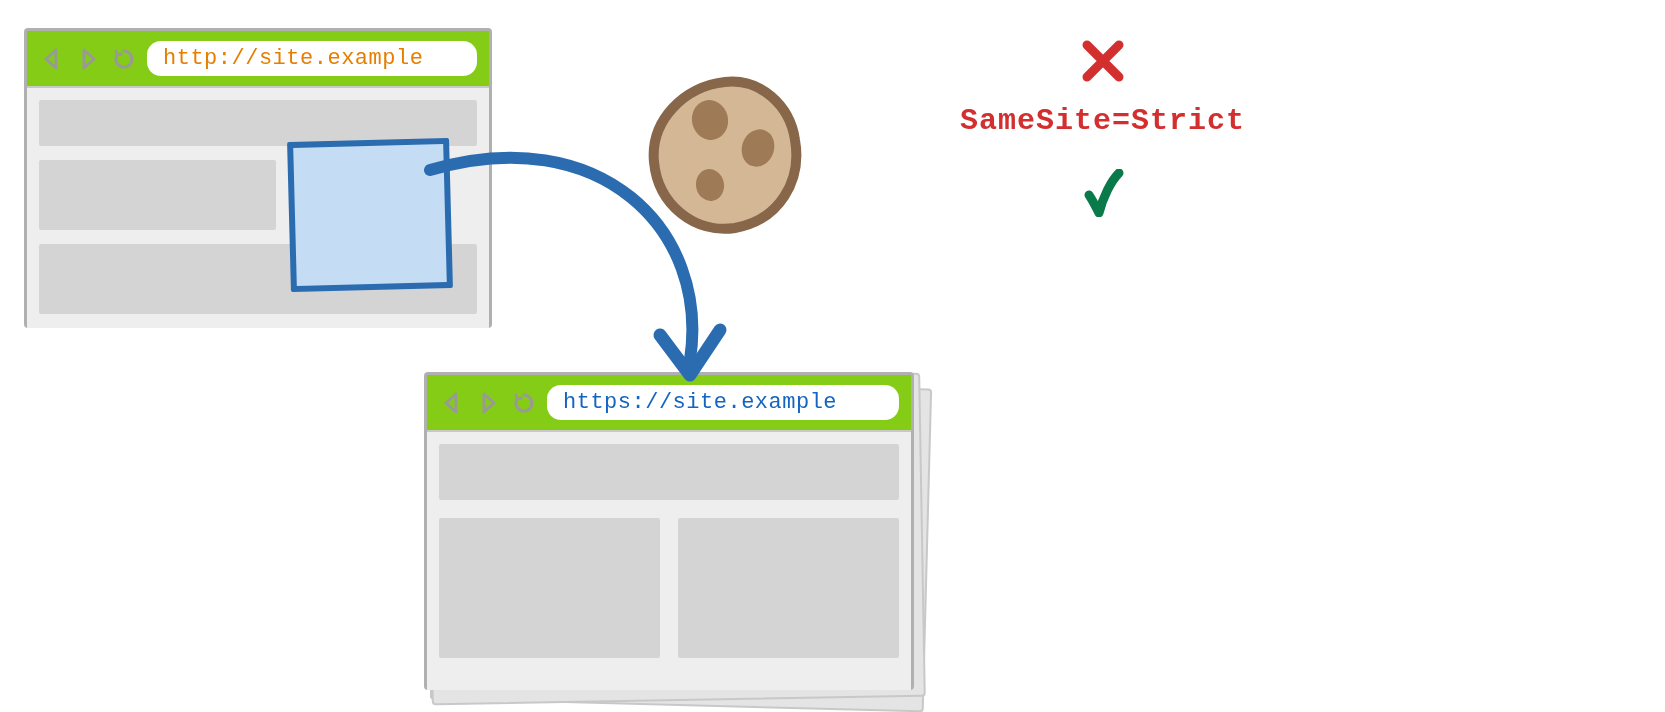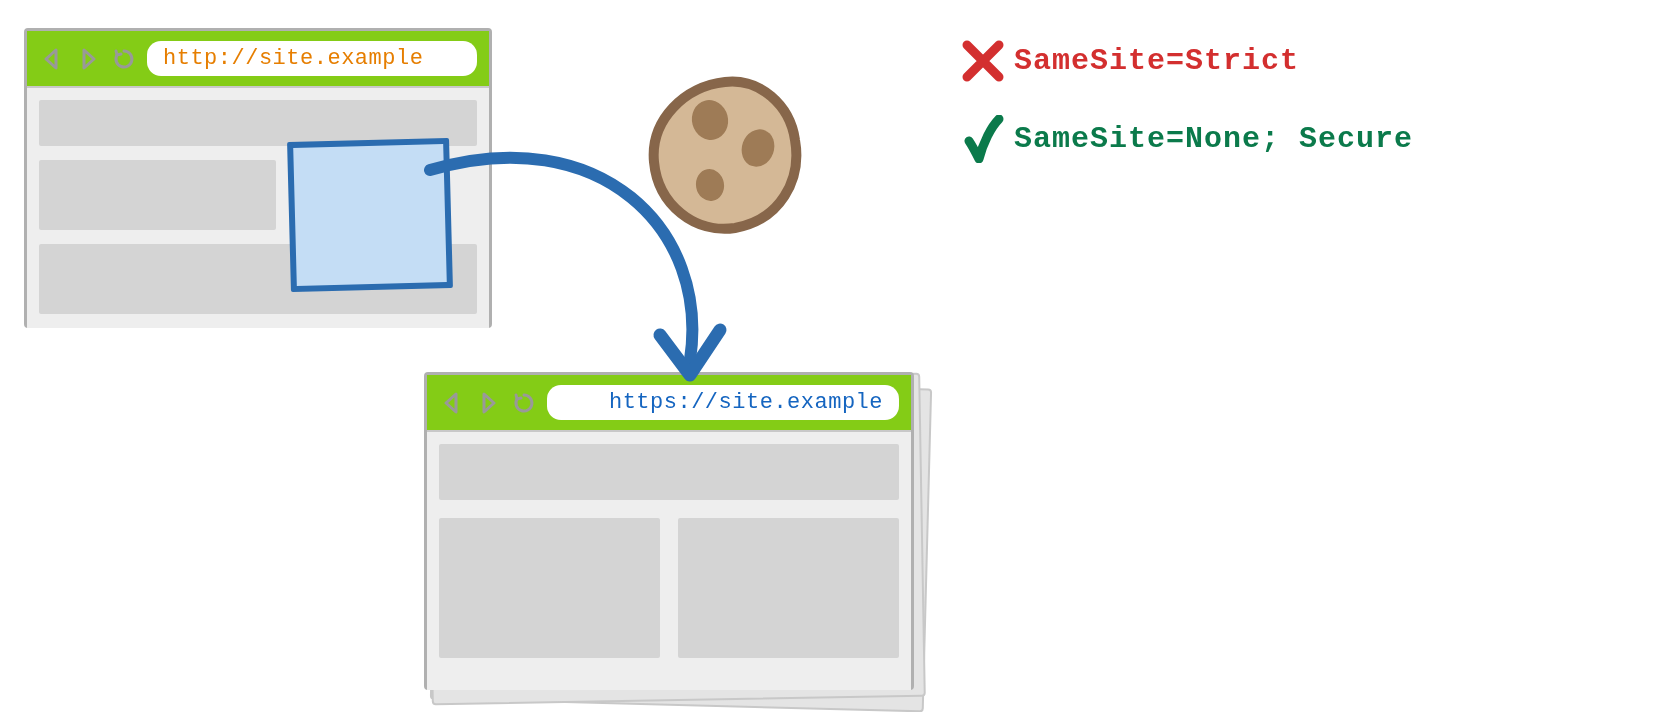--- a/index.html
+++ b/index.html
@@ -34,21 +34,21 @@
     .url-bar {
       flex: 1;
       background: #fff;
       border-radius: 14px;
       padding: 5px 16px;
       font-size: 22px;
       font-family: 'Courier New', monospace;
       letter-spacing: 0.5px;
     }
     .url-http { color: #e67e00; }
-    .url-https { color: #1565c0; text-align: right; }
+    .url-https { color: #1565c0; }
     .browser-content {
       background: #eeeeee;
       padding: 12px;
       position: relative;
       height: calc(100% - 54px);
     }
     .content-block {
       background: #d4d4d4;
       border-radius: 2px;
     }
@@ -64,22 +64,23 @@
       left: 960px;
       top: 38px;
       font-family: 'Courier New', monospace;
       font-size: 30px;
       font-weight: bold;
       letter-spacing: 1px;
     }
     .legend-row {
       display: flex;
       align-items: center;
-      gap: 8px;
+      gap: 20px;
       margin-bottom: 32px;
+      flex-direction: column;
     }
     .legend-icon {
       width: 46px;
       height: 46px;
       display: flex;
       align-items: center;
       justify-content: center;
     }
     .legend-red { color: #d32f2f; }
     .legend-green { color: #0b7a4b; }
@@ -182,15 +183,14 @@
         </svg>
     </span>
     <span>SameSite=Strict</span>
   </div>
   <div class="legend-row legend-green">
     <span class="legend-icon">
       <svg width="44" height="48" viewBox="0 0 44 48">
           <path d="M8 26 C 12 32, 16 40, 18 44 C 22 28, 30 12, 38 4" fill="none" stroke="#0b7a4b" stroke-width="9" stroke-linecap="round" stroke-linejoin="round"></path>
         </svg>
     </span>
-    <span>SameSite=None; Secure</span>
   </div>
 </div>
 
 </body></html>

